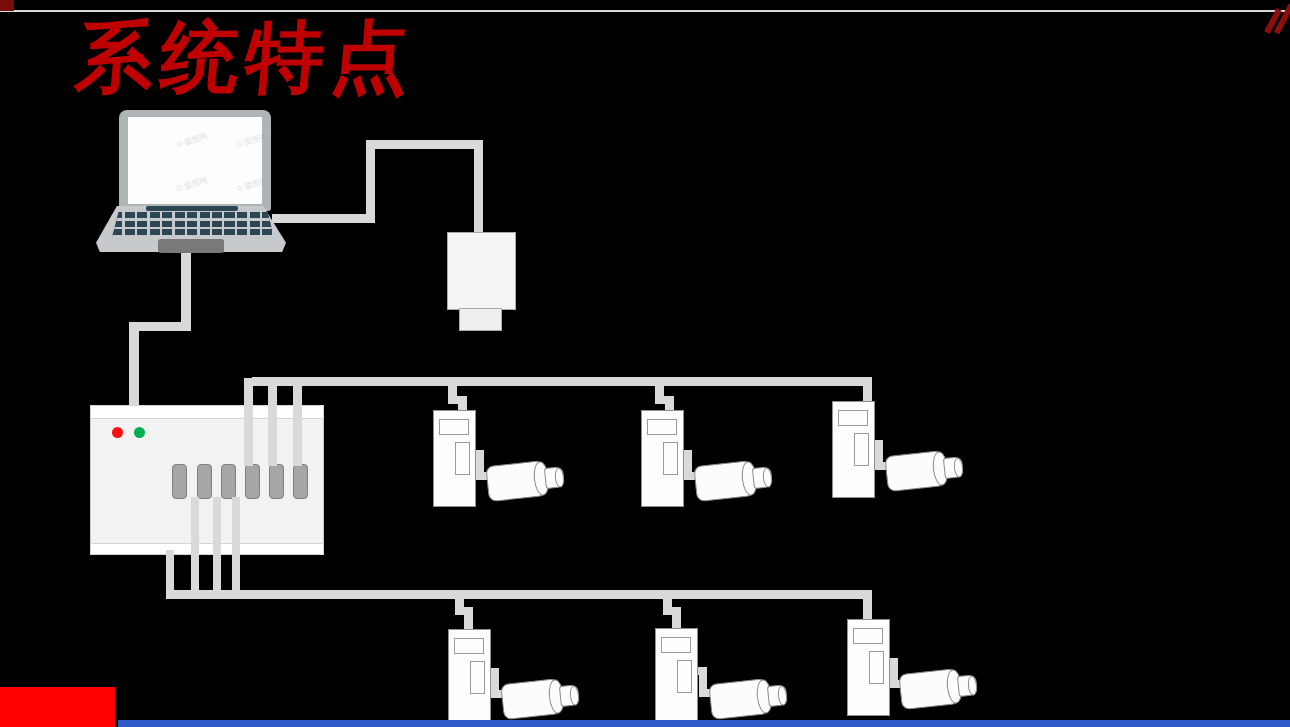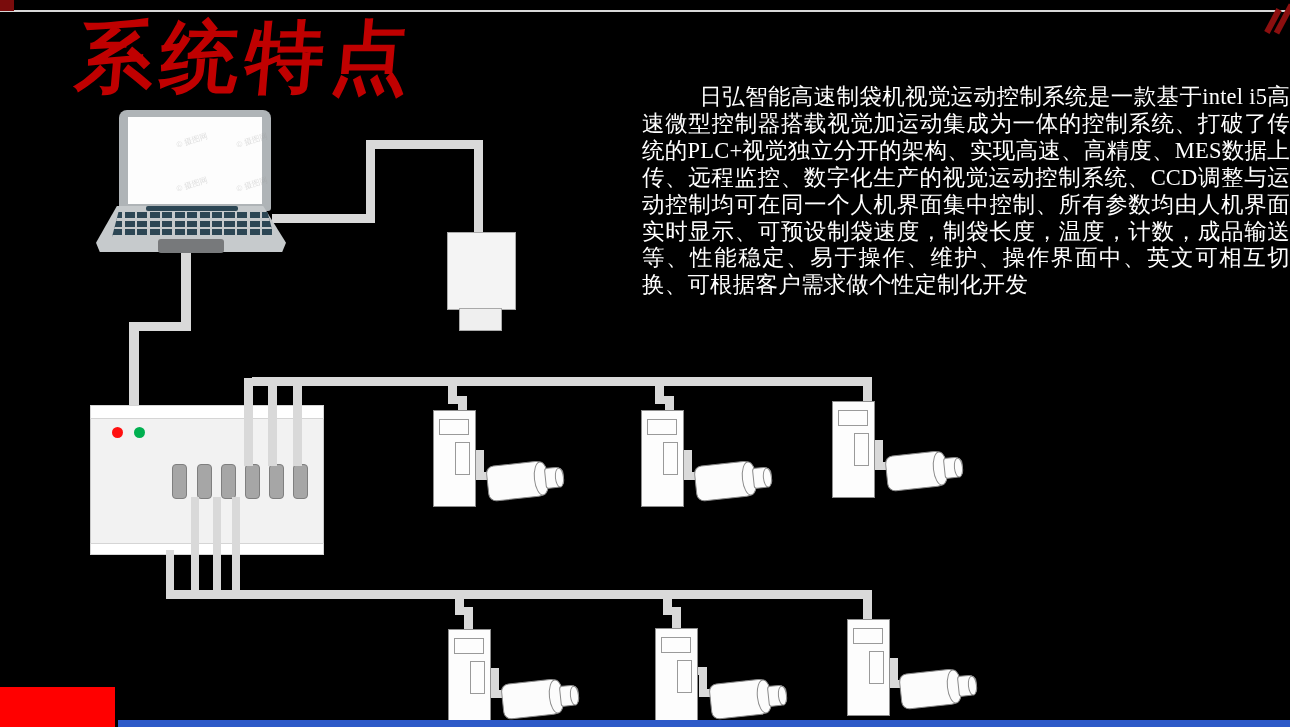--- a/index.html
+++ b/index.html
@@ -64,21 +64,20 @@
 <body>
 
 <div class="slide">
 
   <div class="top-hairline"></div>
   <div class="corner-block-tl"></div>
   <div class="corner-mark m1"></div>
   <div class="corner-mark m2"></div>
 
   <h1 class="title">系统特点</h1>
-  <p class="desc">日弘智能高速制袋机视觉运动控制系统是一款基于intel i5高速微型控制器搭载视觉加运动集成为一体的控制系统、打破了传统的PLC+视觉独立分开的架构、实现高速、高精度、MES数据上传、远程监控、数字化生产的视觉运动控制系统、CCD调整与运动控制均可在同一个人机界面集中控制、所有参数均由人机界面实时显示、可预设制袋速度，制袋长度，温度，计数，成品输送等、性能稳定、易于操作、维护、操作界面中、英文可相互切换、可根据客户需求做个性定制化开发</p>
 
   <div class="cable" style="left:181px;top:248px;width:10px;height:82px;"></div>
   <div class="cable" style="left:129px;top:322px;width:62px;height:9px;"></div>
   <div class="cable" style="left:129px;top:322px;width:10px;height:85px;"></div>
 
   <div class="cable" style="left:272px;top:214px;width:100px;height:9px;"></div>
   <div class="cable" style="left:366px;top:140px;width:9px;height:83px;"></div>
   <div class="cable" style="left:366px;top:140px;width:117px;height:9px;"></div>
   <div class="cable" style="left:474px;top:140px;width:9px;height:94px;"></div>
 

